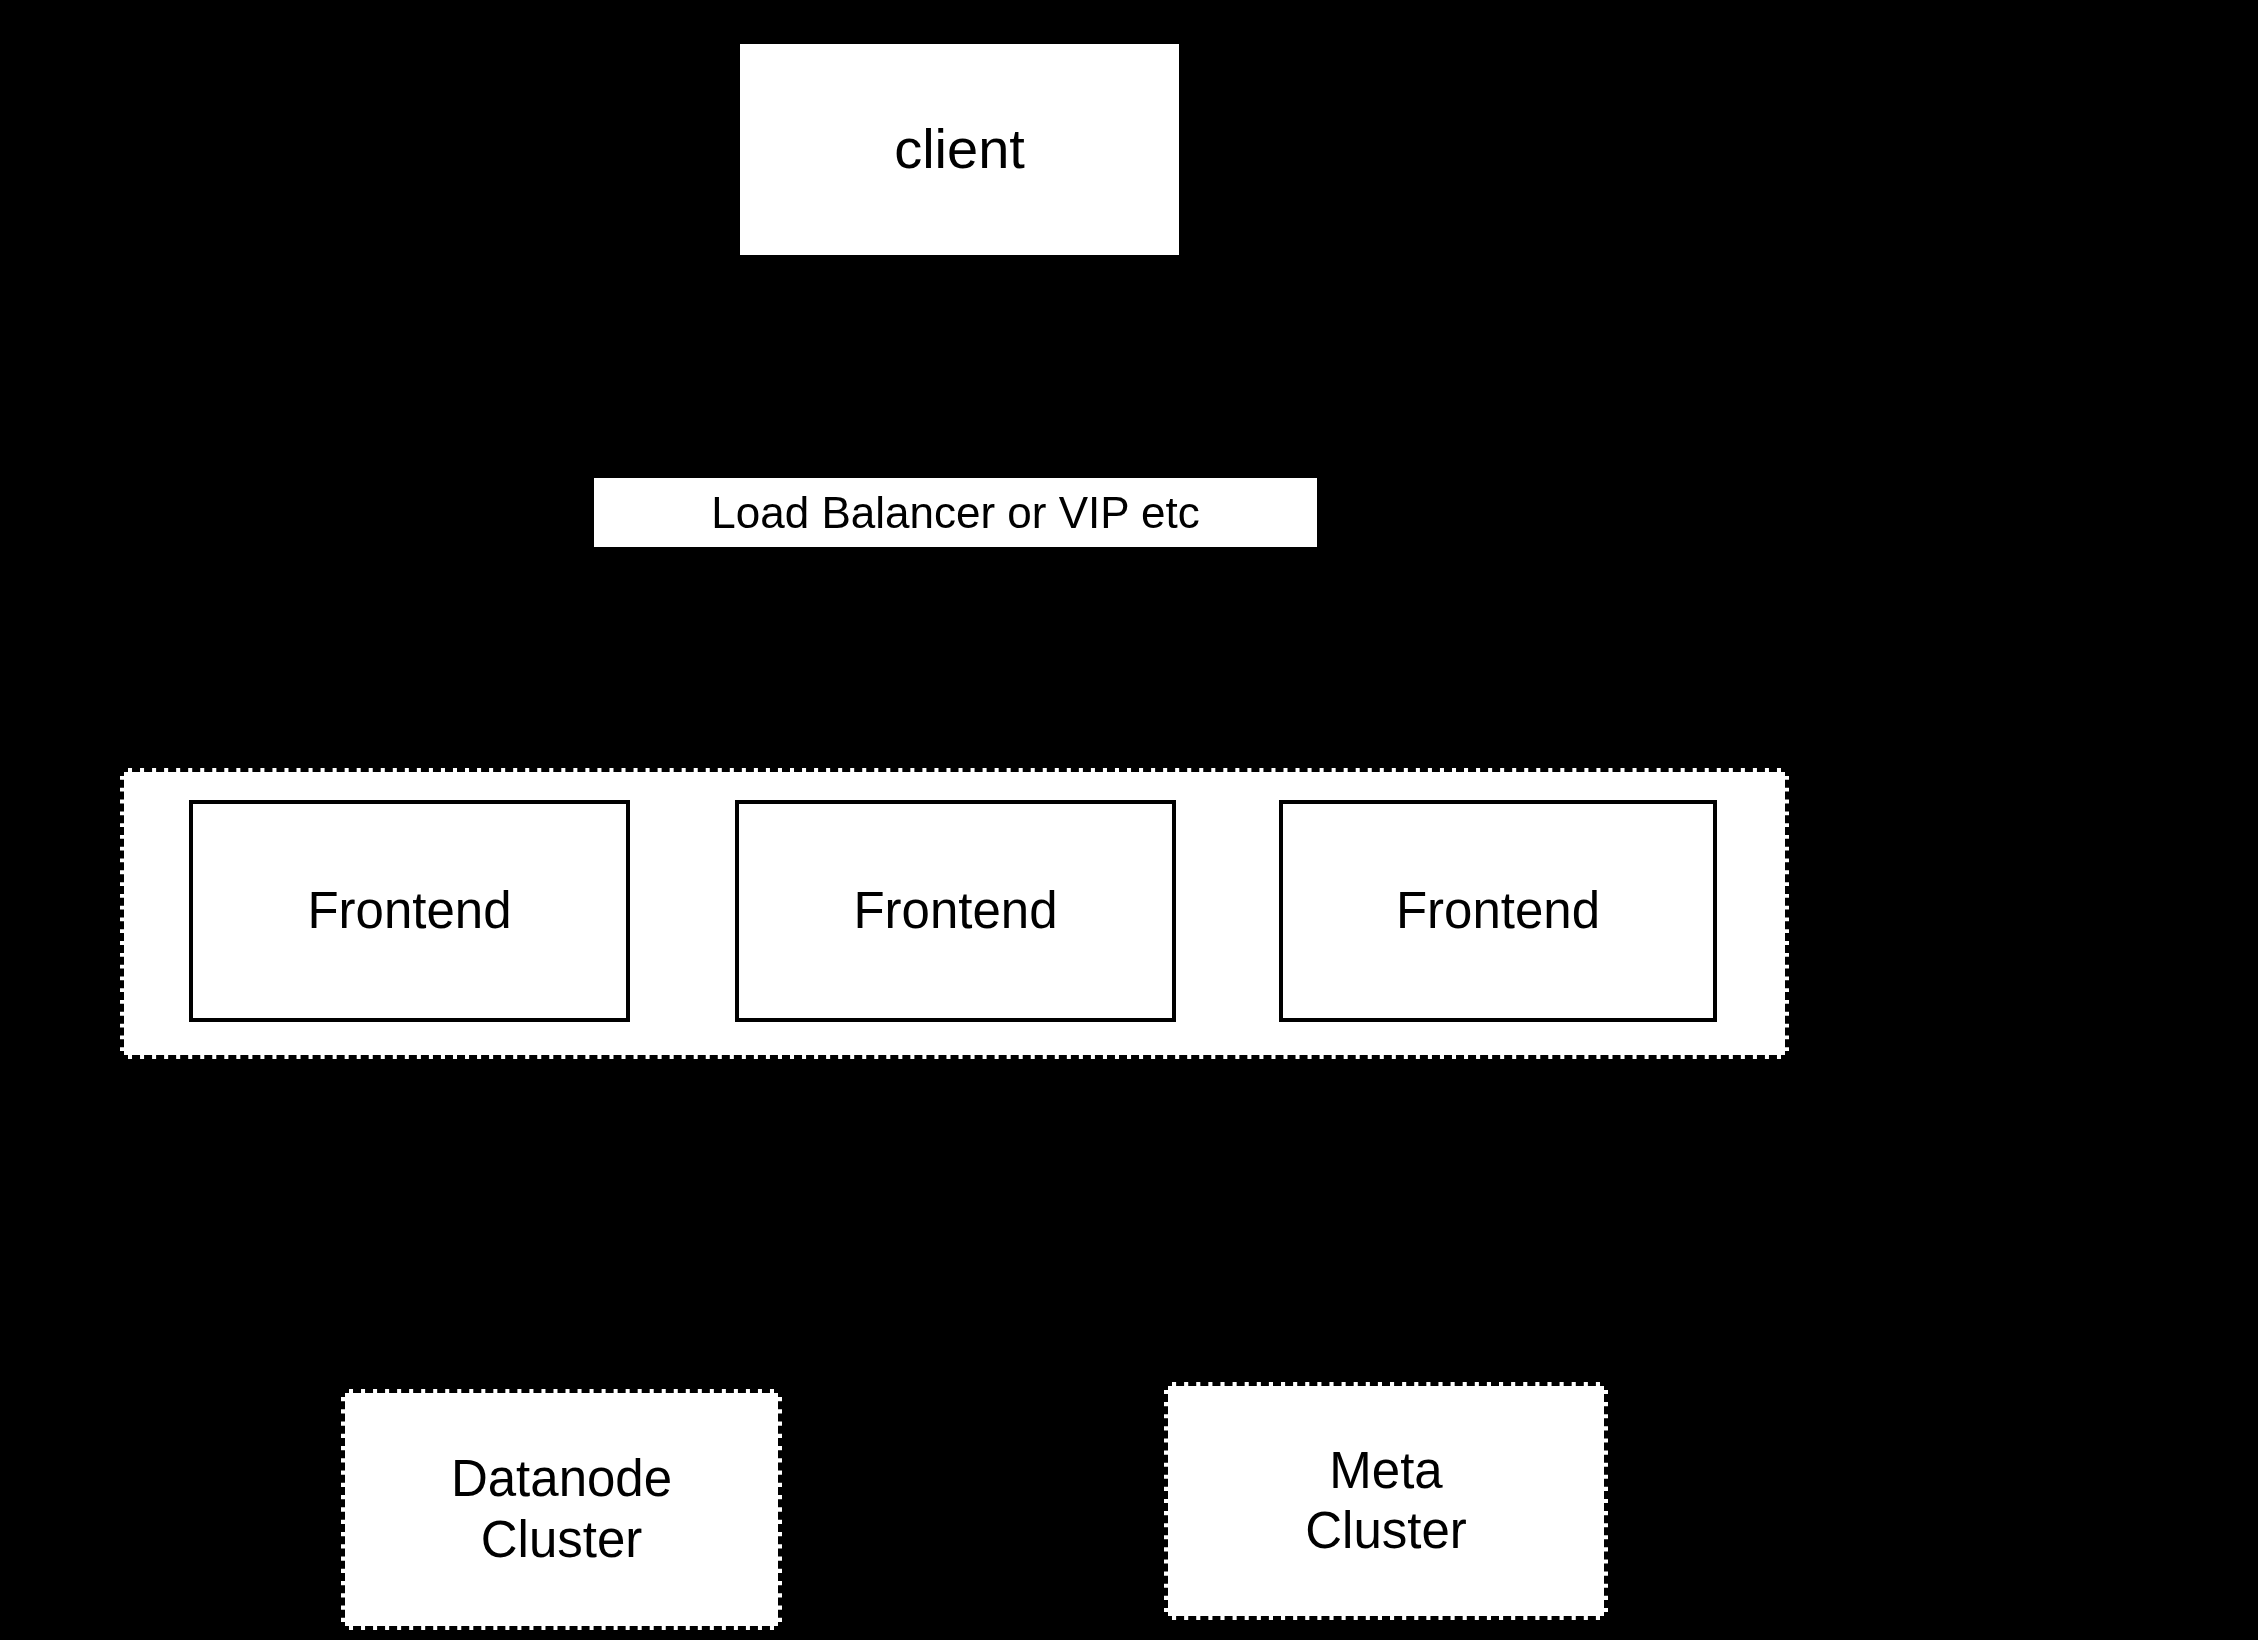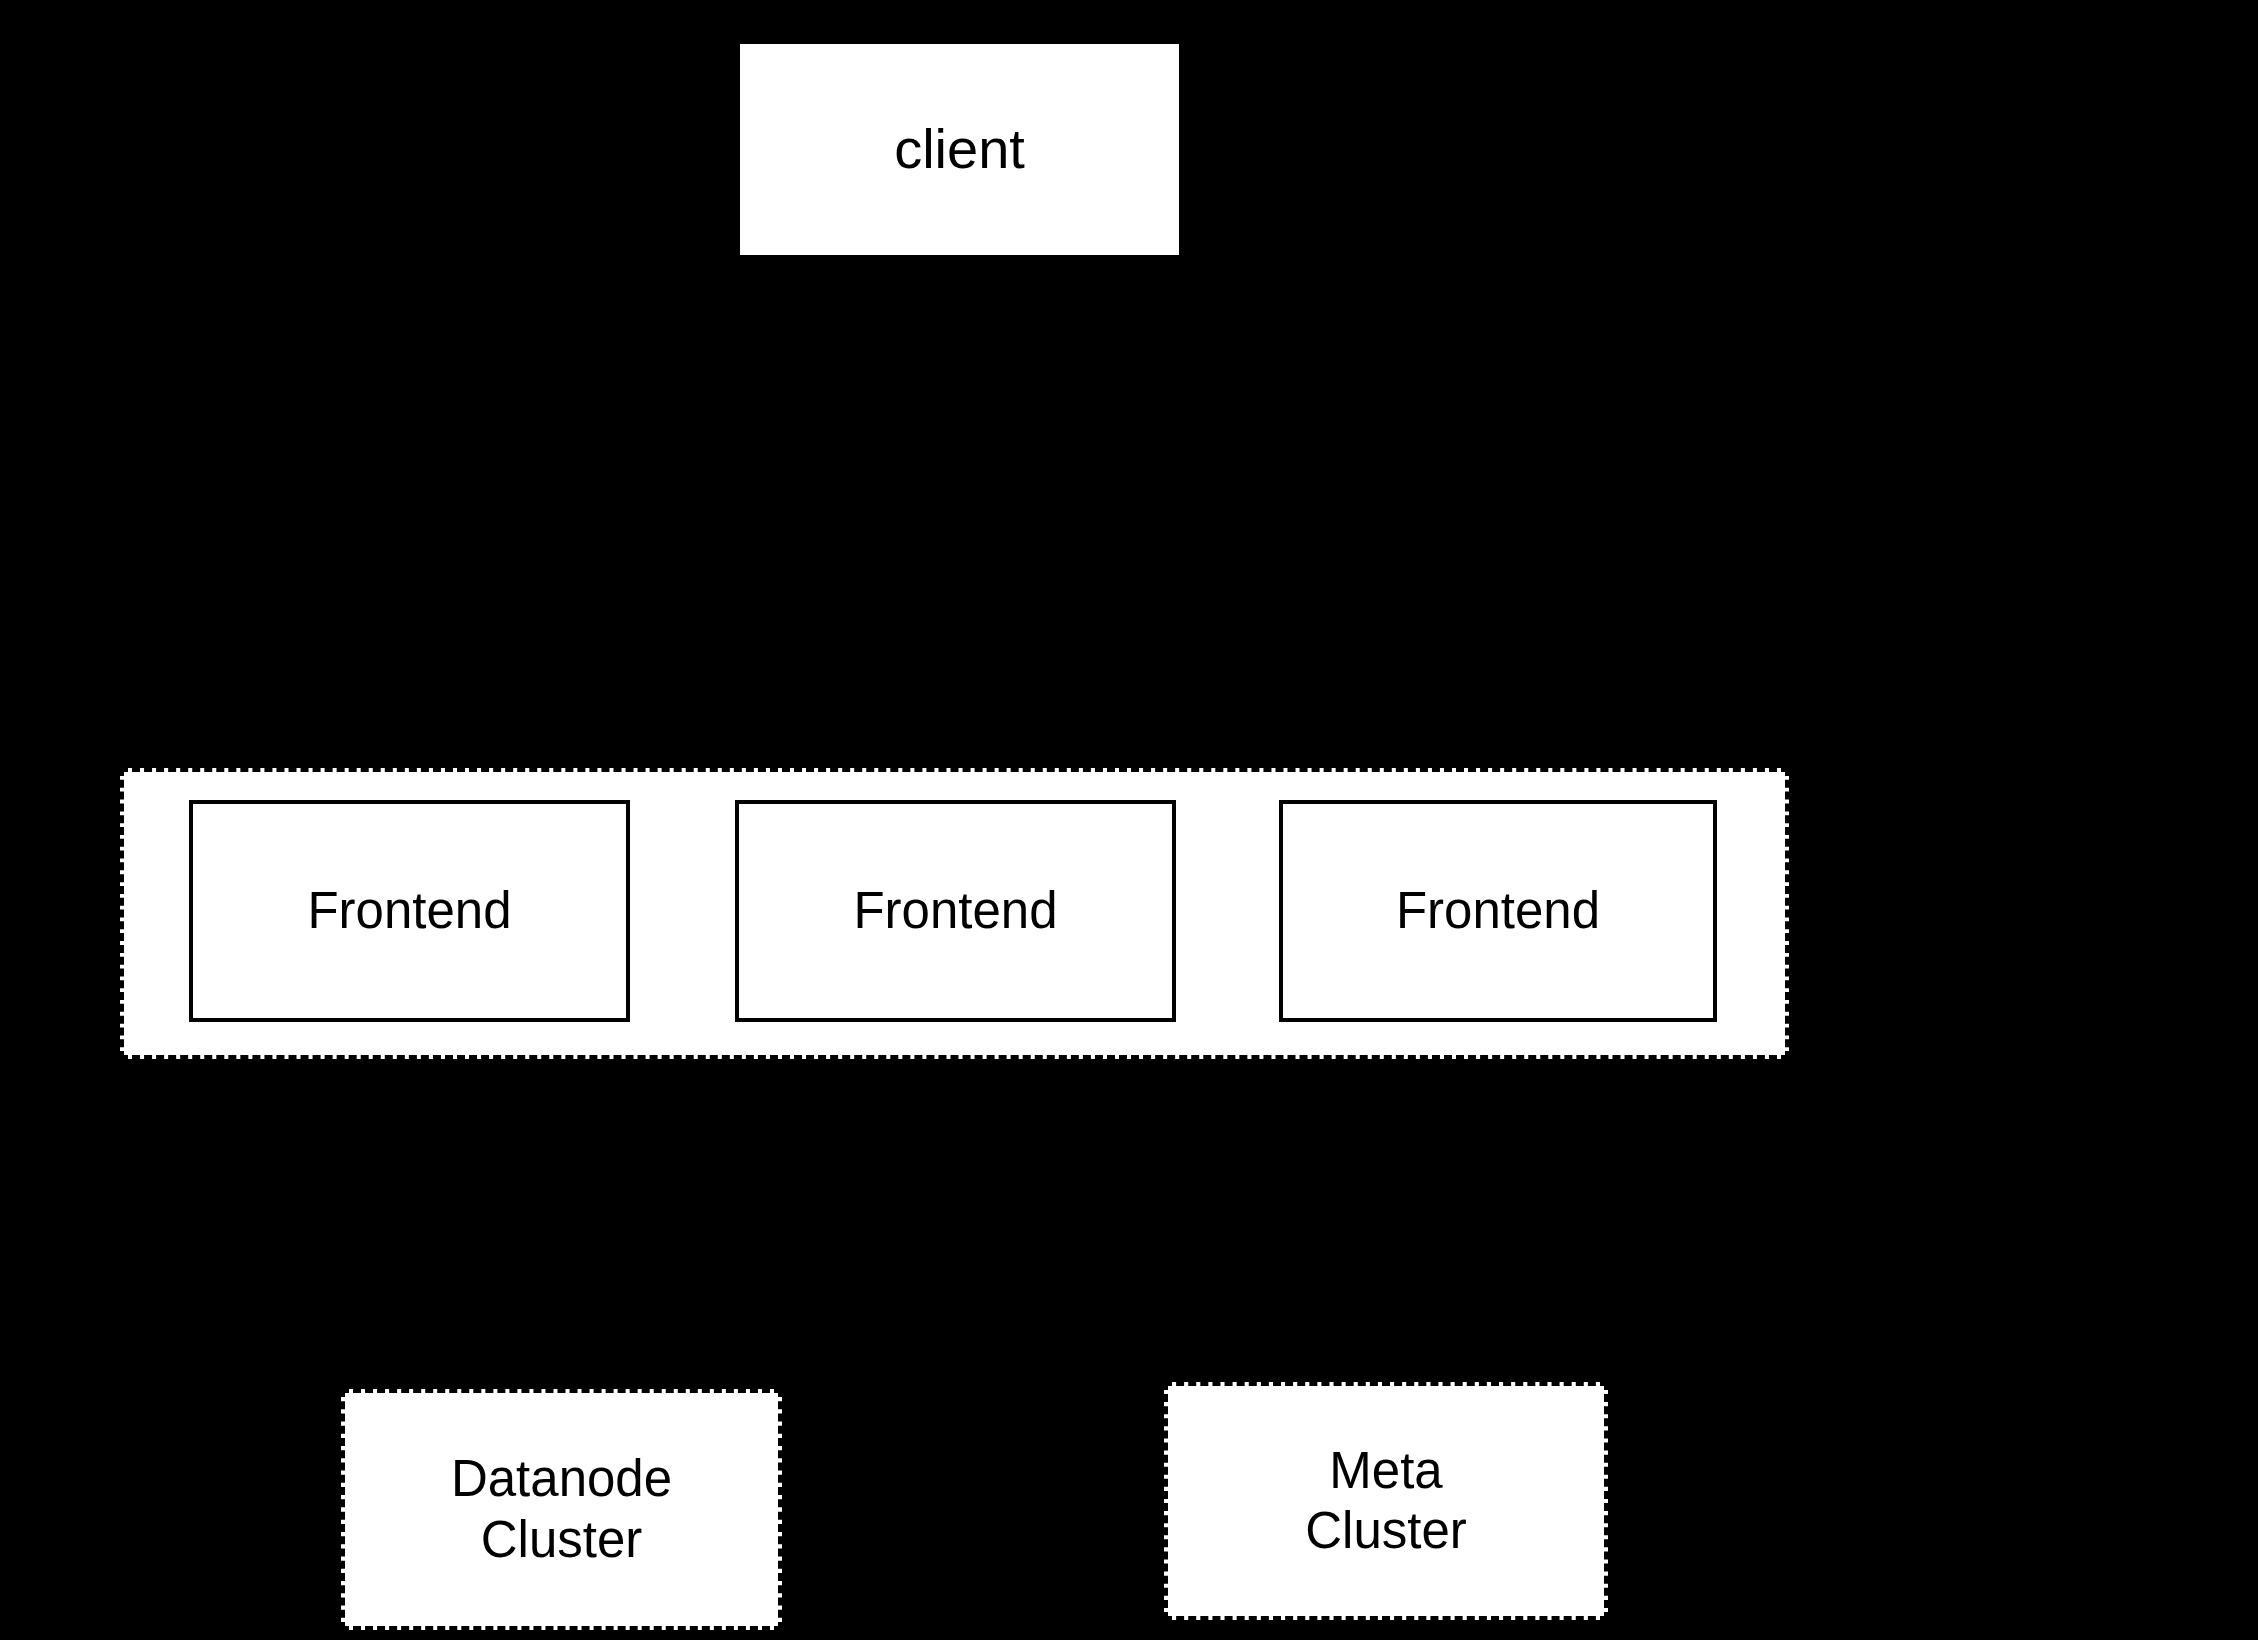--- a/index.html
+++ b/index.html
@@ -110,20 +110,23 @@
 </style>
 </head>
 <body>
 
 <div id="canvas">
 
   <div class="node node--plain" id="client-box">
     <span class="node-label">client</span>
   </div>
 
+  <div class="node node--plain" id="load-balancer-box">
+    <span class="node-label">Load Balancer or VIP etc</span>
+  </div>
 
   <div class="node node--dashed" id="frontend-group"></div>
 
   <div class="node node--solid frontend-box" id="frontend-box-1">
     <span class="node-label">Frontend</span>
   </div>
 
   <div class="node node--solid frontend-box" id="frontend-box-2">
     <span class="node-label">Frontend</span>
   </div>

